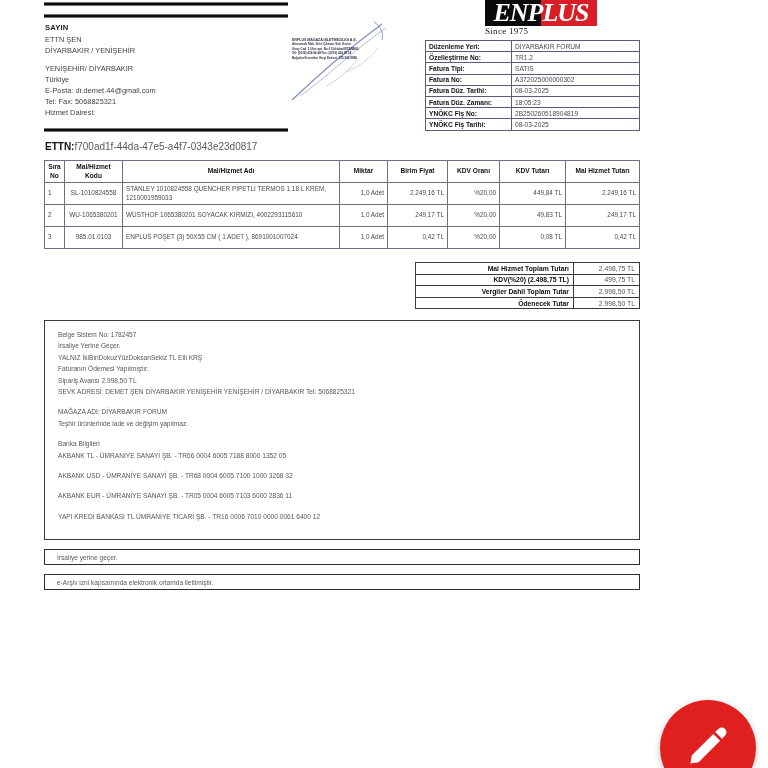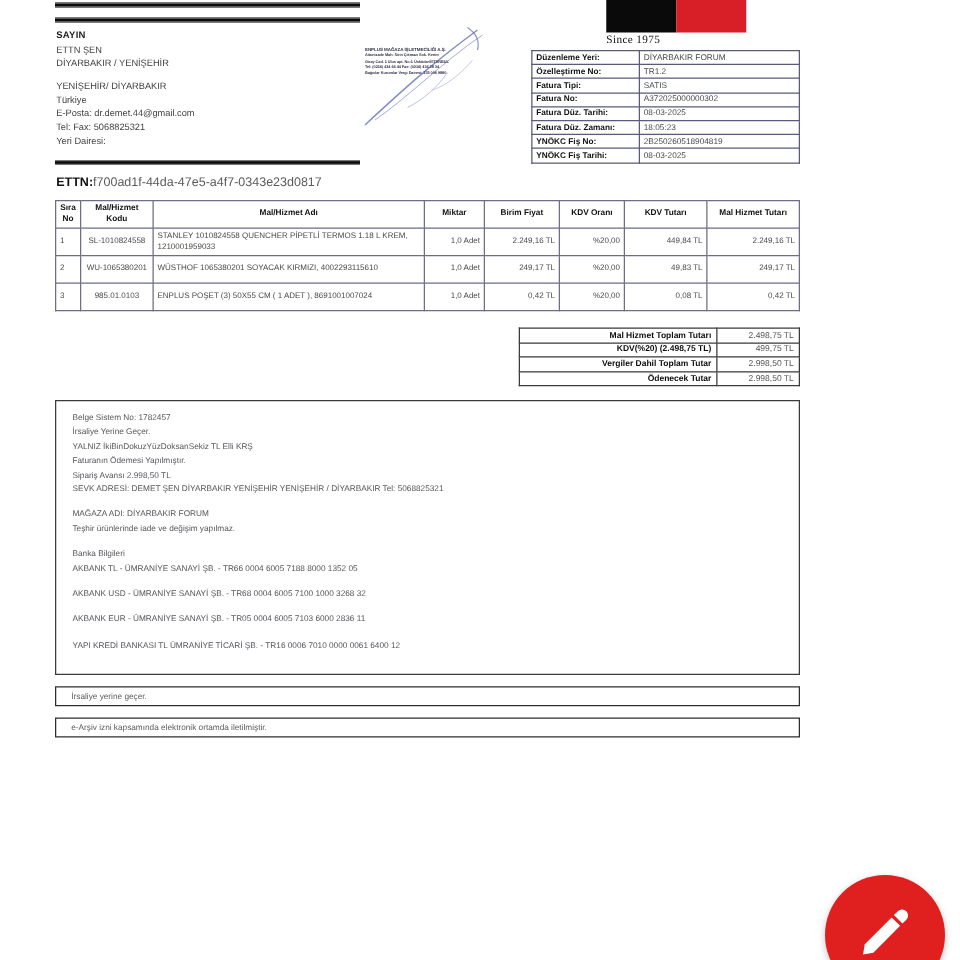--- a/index.html
+++ b/index.html
@@ -234,21 +234,21 @@
 
   <div class="buyer">
     <div class="sayin">SAYIN</div>
     <div>ETTN ŞEN</div>
     <div>DİYARBAKIR / YENİŞEHİR</div>
     <div class="gap"></div>
     <div> YENİŞEHİR/ DİYARBAKIR</div>
     <div>Türkiye</div>
     <div>E-Posta: dr.demet.44@gmail.com</div>
     <div>Tel: Fax: 5068825321</div>
-    <div>Yeri Dairesi:</div>
+    <div>Hizmet Dairesi:</div>
   </div>
 
   <div class="rule r3"></div>
 
   <div class="ettn">
     <b>ETTN:</b><span>f700ad1f-44da-47e5-a4f7-0343e23d0817</span>
   </div>
 
   <div class="stamp">
     <svg width="118" height="100" viewBox="0 0 118 100">
@@ -263,20 +263,21 @@
       <div>Aitunizade Mah. Sirin Çıkmazı Sok. Kerim</div>
       <div>Giray Cad. 1 Ulus apt. No:1 Üsküdar/İSTANBUL</div>
       <div>Tel: (0216) 434 64 44 Fax: (0216) 434 38 34</div>
       <div>Bağcılar Kurumlar Vergi Dairesi: 335 006 9880</div>
     </div>
   </div>
 
   <div class="logo">
     <div class="blk"></div>
     <div class="red"></div>
+    <div class="wordmark">ENPLUS</div>
     <div class="since">Since 1975</div>
   </div>
 
   <table class="infotab">
     <tbody>
       <tr>
           <td class="k">Düzenleme Yeri:</td>
           <td>DİYARBAKIR FORUM</td>
         </tr>
       <tr>

